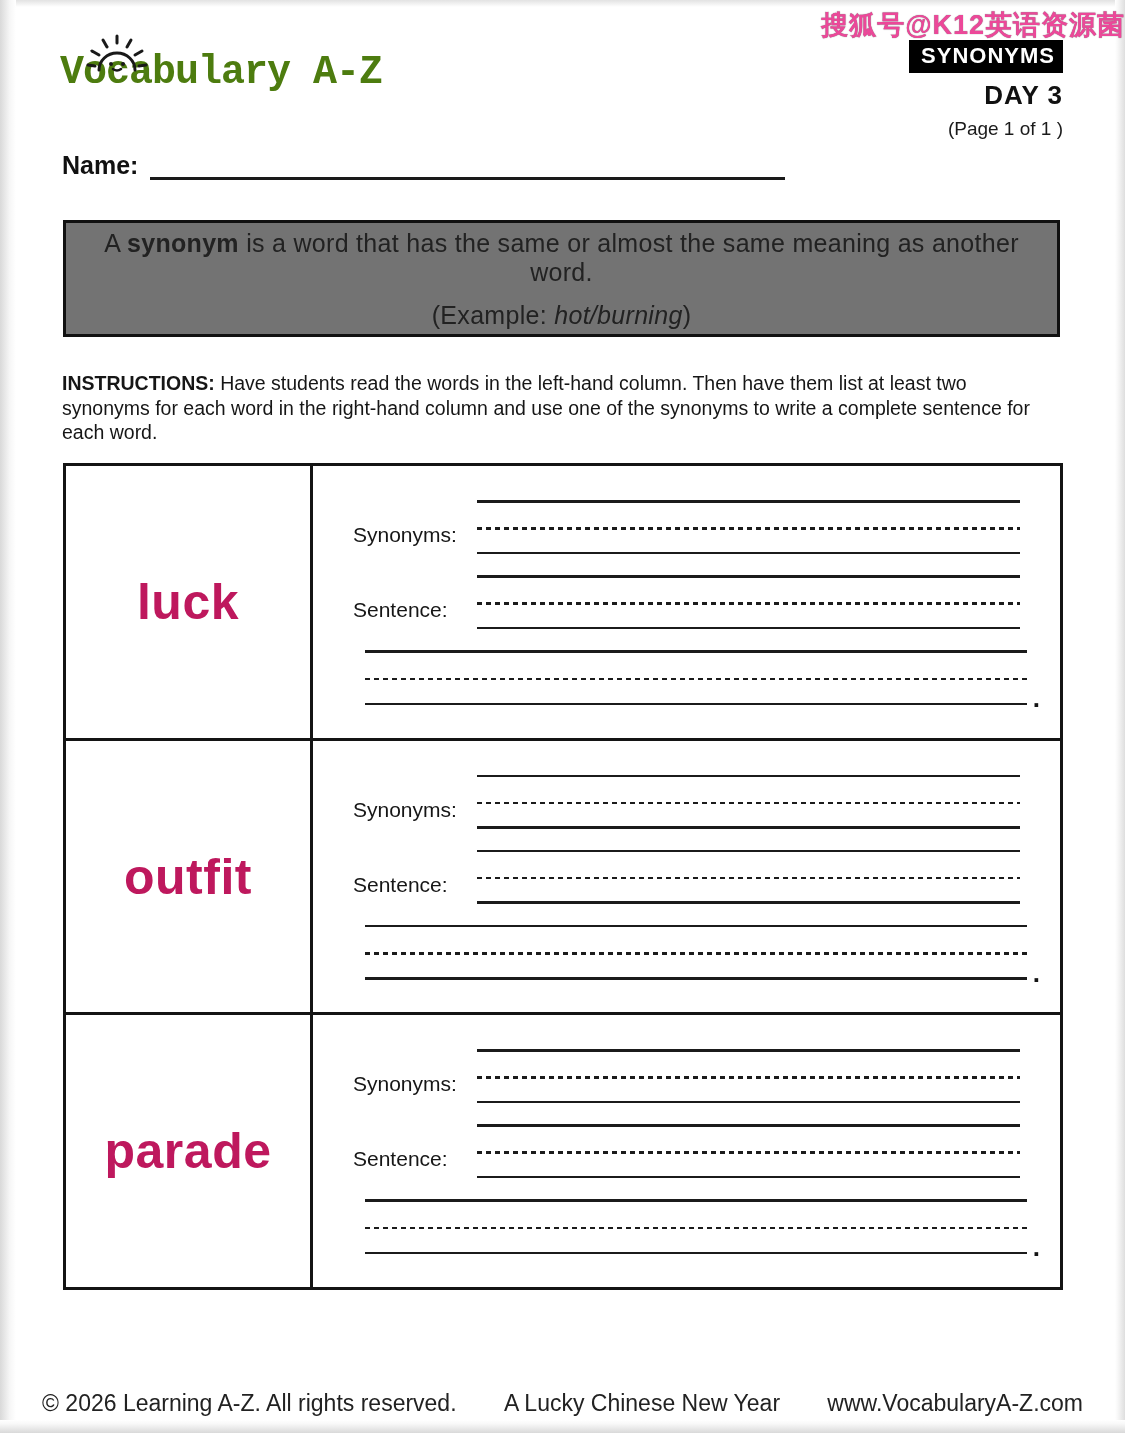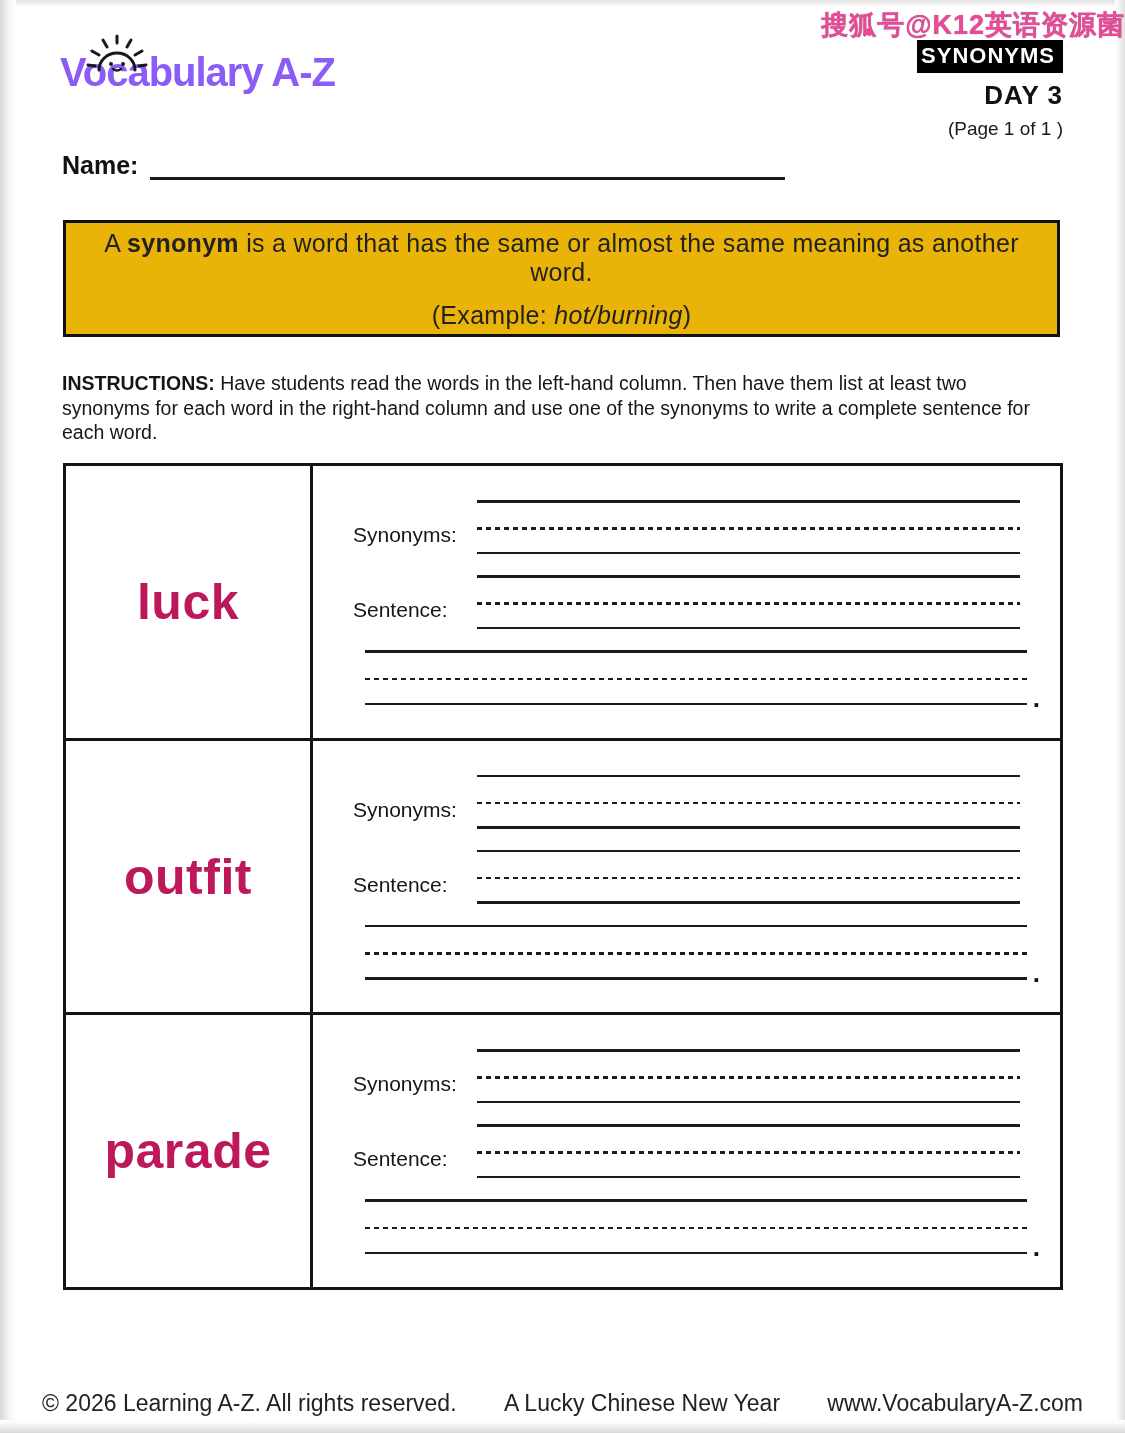--- a/index.html
+++ b/index.html
@@ -34,45 +34,45 @@
   }
 
   
   .header-right {
     position: absolute; top: 40px; right: 62px;
     display: flex; flex-direction: column; align-items: flex-end;
   }
   .badge {
     background: #000; color: #fff;
     font-size: 22px; font-weight: 700; letter-spacing: 1px;
-    padding: 3px 8px 4px 4px;
+    padding: 3px 8px 4px 12px;
   }
   .day { margin-top: 7px; font-size: 26px; font-weight: 700; letter-spacing: 1px; color: #111; }
   .page-info { margin-top: 7px; font-size: 19px; color: #1a1a1a; }
 
   
   .logo { position: absolute; top: 50px; left: 60px; }
   .logo-text {
-    font-family: Liberation Sans, sans-serif;
-    font-size: 40px; font-weight: 700; letter-spacing: -1px; color: #8b5cf6;
+    font-family: Liberation Mono, monospace;
+    font-size: 40px; font-weight: 700; letter-spacing: -1px; color: #4d7c0f;
   }
   .sun { position: absolute; left: 26px; top: -17px; }
 
   
   .name-row {
     position: absolute; top: 150px; left: 62px; width: 723px;
     display: flex; align-items: flex-end;
   }
   .name-label { font-size: 25px; font-weight: 700; color: #111; }
   .name-line { flex: 1; margin-left: 12px; border-bottom: 3px solid #1a1a1a; height: 30px; }
 
   
   .def-box {
     position: absolute; top: 220px; left: 63px; width: 997px; height: 117px;
-    border: 3px solid #111; background: #eab308;
+    border: 3px solid #111; background: #737373;
     display: flex; flex-direction: column; justify-content: center;
     text-align: center; padding: 4px 10px 2px 10px;
   }
   .def-line1, .def-line2 {
     font-family: "Liberation Sans", sans-serif;
     font-weight: 300; font-size: 25px; color: #222; letter-spacing: 0.3px;
   }
   .def-line1 { margin-bottom: 14px; }
   .def-line1 b { font-weight: 700; }
   .def-line2 i { font-style: italic; }

